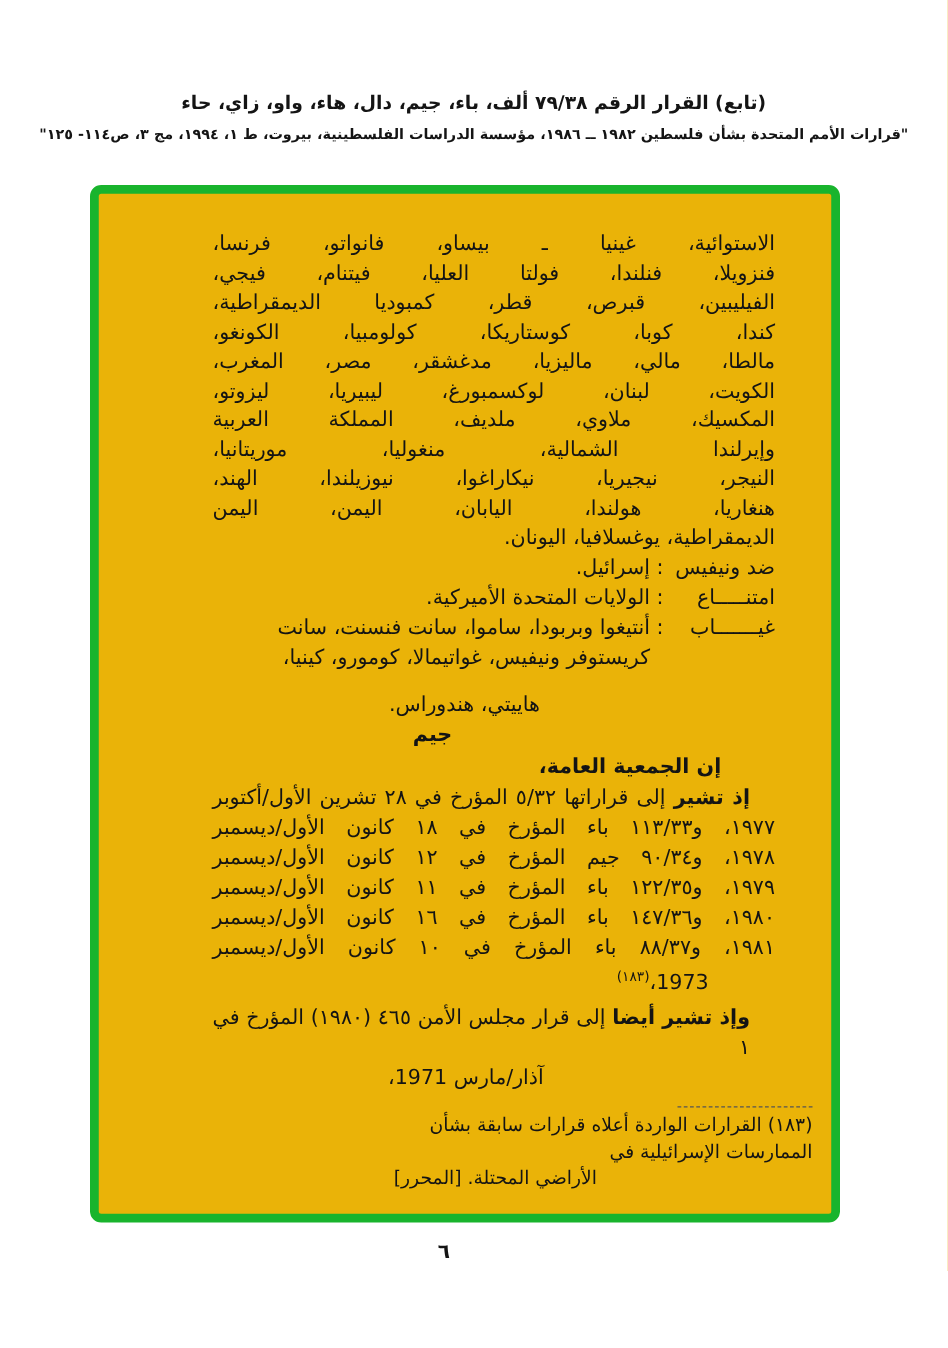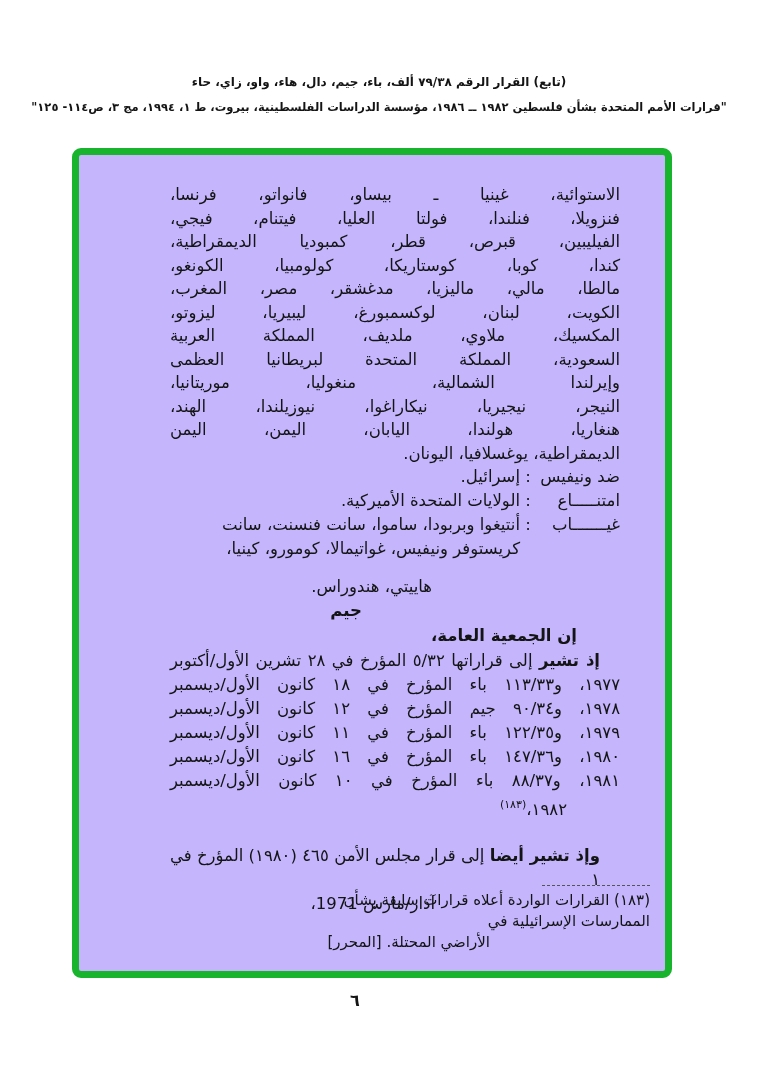--- a/index.html
+++ b/index.html
@@ -2,26 +2,26 @@
 <html lang="ar"><head>
 <meta charset="utf-8">
 <style>
   html,body{margin:0;padding:0;background:#ffffff;}
   body{
     width:758px;height:1078px;position:relative;overflow:hidden;
     font-family:"DejaVu Sans",sans-serif;color:#141414;
   }
   
   .page-header{position:absolute;top:72px;left:0;width:758px;text-align:center;direction:rtl;}
-  .hdr-title{font-size:12px;font-weight:700;line-height:20px;}
+  .hdr-title{font-size:15px;font-weight:700;line-height:20px;}
   .hdr-cite{font-size:11.5px;font-weight:700;line-height:16px;margin-top:7px;letter-spacing:0;}
   
   .frame{
     position:absolute;left:72px;top:148px;width:586px;height:816px;
-    border:7px solid #19b42d;border-radius:9px;background:#c4b5fd;
+    border:7px solid #19b42d;border-radius:9px;background:#eab308;
   }
   
   .text-col{
     position:absolute;top:28px;right:45px;width:450px;
     direction:rtl;font-size:16.5px;
   }
   .country-line{line-height:23.5px;}
   .jline{text-align:justify;text-align-last:justify;}
   .rline{text-align:right;}
   
@@ -33,31 +33,31 @@
   .vote-value .cont-2{text-align:right;padding-left:0;}
   .vote-value .cont-3{text-align:right;padding-right:88px;margin-top:14px;}
   
   .heading-jeem{line-height:24px;font-weight:700;text-align:center;margin-left:0;margin-right:98px;}
   .assembly{line-height:26px;font-weight:700;text-align:right;padding-right:43px;}
   .bold{font-weight:700;}
   .p1-line{line-height:24px;}
   .indent1{padding-right:20px;}
   .lastline{text-align:right;padding-right:53px;}
   .lastline sup{font-size:11px;}
-  .p2-block{margin-top:22px;}
+  .p2-block{margin-top:4px;}
   .p2-line1{line-height:24px;}
   .p2-line2{line-height:24px;text-align:right;padding-right:185px;}
   
   .footnote{
     position:absolute;top:730px;right:15px;width:335px;direction:rtl;
     font-size:15px;line-height:21px;
   }
   .fn-sep{width:108px;border-top:1px dashed #555;margin:0 0 4px auto;direction:ltr;margin-right:0;margin-left:auto;}
   .fn-line1{text-align:right;}
-  .fn-line2{text-align:right;padding-right:160px;}
+  .fn-line2{text-align:left;padding-right:160px;}
   
   .page-number{
     position:absolute;top:991px;left:0;width:758px;text-align:center;
     padding-right:48px;box-sizing:border-box;
     font-size:16px;font-weight:700;
   }
 </style>
 </head>
 <body style="color: rgb(20, 20, 20);">
 
@@ -70,21 +70,20 @@
   <div class="text-col">
 
     <div>
       <div class="country-line jline">الاستوائية، غينيا ـ بيساو، فانواتو، فرنسا،</div>
       <div class="country-line jline">فنزويلا، فنلندا، فولتا العليا، فيتنام، فيجي،</div>
       <div class="country-line jline">الفيليبين، قبرص، قطر، كمبوديا الديمقراطية،</div>
       <div class="country-line jline">كندا، كوبا، كوستاريكا، كولومبيا، الكونغو،</div>
       <div class="country-line jline">مالطا، مالي، ماليزيا، مدغشقر، مصر، المغرب،</div>
       <div class="country-line jline">الكويت، لبنان، لوكسمبورغ، ليبيريا، ليزوتو،</div>
       <div class="country-line jline">المكسيك، ملاوي، ملديف، المملكة العربية</div>
-      <div class="country-line jline">السعودية، المملكة المتحدة لبريطانيا العظمى</div>
       <div class="country-line jline">وإيرلندا الشمالية، منغوليا، موريتانيا،</div>
       <div class="country-line jline">النيجر، نيجيريا، نيكاراغوا، نيوزيلندا، الهند،</div>
       <div class="country-line jline">هنغاريا، هولندا، اليابان، اليمن، اليمن</div>
       <div class="country-line rline">الديمقراطية، يوغسلافيا، اليونان.</div>
     </div>
 
     <div>
       <div class="vote-row">
         <div class="vote-label">ضد ونيفيس</div>
         <div class="vote-sep">:</div>
@@ -112,21 +111,21 @@
     <div>
       <div class="p1-line jline indent1">
         <span class="bold">إذ تشير</span><span> إلى قراراتها ٥/٣٢ المؤرخ في ٢٨ تشرين الأول/أكتوبر</span>
       </div>
       <div class="p1-line jline">١٩٧٧، و١١٣/٣٣ باء المؤرخ في ١٨ كانون الأول/ديسمبر</div>
       <div class="p1-line jline">١٩٧٨، و٩٠/٣٤ جيم المؤرخ في ١٢ كانون الأول/ديسمبر</div>
       <div class="p1-line jline">١٩٧٩، و١٢٢/٣٥ باء المؤرخ في ١١ كانون الأول/ديسمبر</div>
       <div class="p1-line jline">١٩٨٠، و١٤٧/٣٦ باء المؤرخ في ١٦ كانون الأول/ديسمبر</div>
       <div class="p1-line jline">١٩٨١، و٨٨/٣٧ باء المؤرخ في ١٠ كانون الأول/ديسمبر</div>
       <div class="p1-line lastline">
-        <span>١٩٨٢،</span><sup>(١٨٣)</sup>
+        <span>1973،</span><sup>(١٨٣)</sup>
       </div>
     </div>
 
     <div class="p2-block">
       <div class="p2-line1 jline indent1">
         <span class="bold">وإذ تشير أيضا</span><span> إلى قرار مجلس الأمن ٤٦٥ (١٩٨٠) المؤرخ في ١</span>
       </div>
       <div class="p2-line2">آذار/مارس 1971،</div>
     </div>
 

